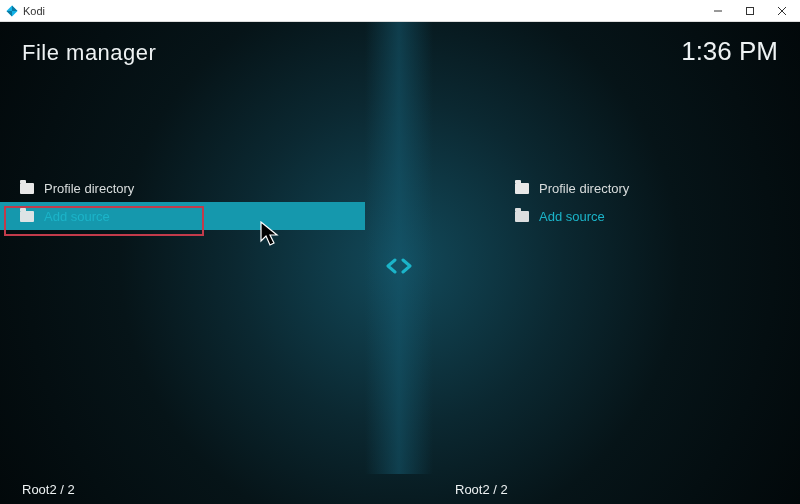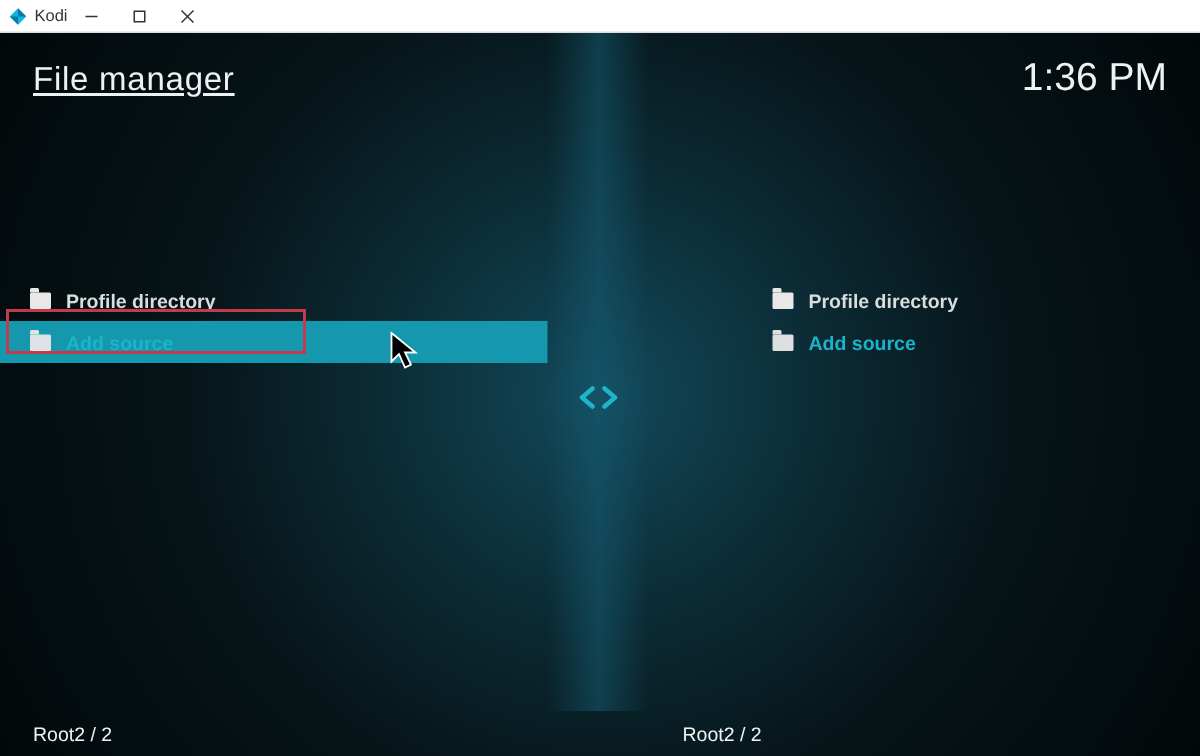--- a/index.html
+++ b/index.html
@@ -2,21 +2,21 @@
 <html><head>
 <meta charset="utf-8">
 <style>
   * { box-sizing: border-box; margin: 0; padding: 0; }
   html, body { width: 800px; height: 504px; font-family: Arial, Helvetica, sans-serif; overflow: hidden; }
   .titlebar {
     height: 22px;
     background: #fff;
     display: flex;
     align-items: center;
-    justify-content: flex-start;
+    justify-content: space-between;
     font-size: 11px;
     color: #333;
     border-bottom: 1px solid #ddd;
     padding: 0 2px 0 6px;
   }
   .titlebar-left { display: flex; align-items: center; gap: 5px; }
   .titlebar-controls { display: flex; align-items: center; gap: 0; }
   .ctrl-btn {
     width: 32px; height: 20px; display: flex; align-items: center; justify-content: center;
     font-size: 11px; color: #333; cursor: default;
@@ -29,37 +29,37 @@
     background: radial-gradient(circle at 50% 50%, #124a5b 0%, #0b2831 35%, #061418 60%, #02080a 100%);
     color: #e8e8e8;
     overflow: hidden;
   }
   .header {
     display: flex;
     justify-content: space-between;
     align-items: baseline;
     padding: 14px 22px 6px 22px;
   }
-  .header .title { font-size: 22px; font-weight: 300; letter-spacing: .5px; color: #eef2f3; text-decoration: underline; }
+  .header .title { font-size: 22px; font-weight: 300; letter-spacing: .5px; color: #eef2f3; }
   .header .clock { font-size: 26px; font-weight: 300; color: #eef2f3; }
   .panes {
     position: absolute; top: 0; left: 0; right: 0; bottom: 30px;
     display: flex;
   }
   .pane { position: relative; flex: 0 0 365px; }
   .pane-left { flex: 0 0 365px; }
   .pane-right { flex: 1; }
   .center-gap {
     flex: 0 0 68px;
     position: relative;
     background: linear-gradient(to right, rgba(10,35,44,.0) 0%, rgba(21,90,112,.55) 50%, rgba(10,35,44,.0) 100%);
     display: flex; align-items: center; justify-content: center;
   }
   .swap-icon { color: #1bb4c9; font-size: 20px; margin-top: 40px; }
-  .list { position: absolute; left: 0; right: 0; top: 164px; font-weight: bold; }
+  .list { position: absolute; left: 0; right: 0; top: 152px; }
   .pane-right .list { left: 62px; }
   .row {
     height: 28px;
     display: flex; align-items: center;
     gap: 10px;
     padding: 0 20px;
     font-size: 13px;
     color: #d9dddd;
     cursor: default;
   }

